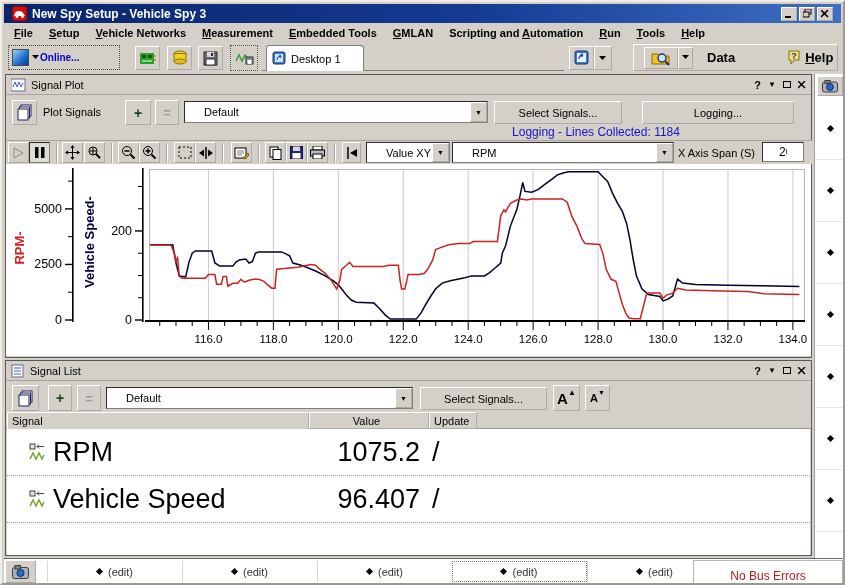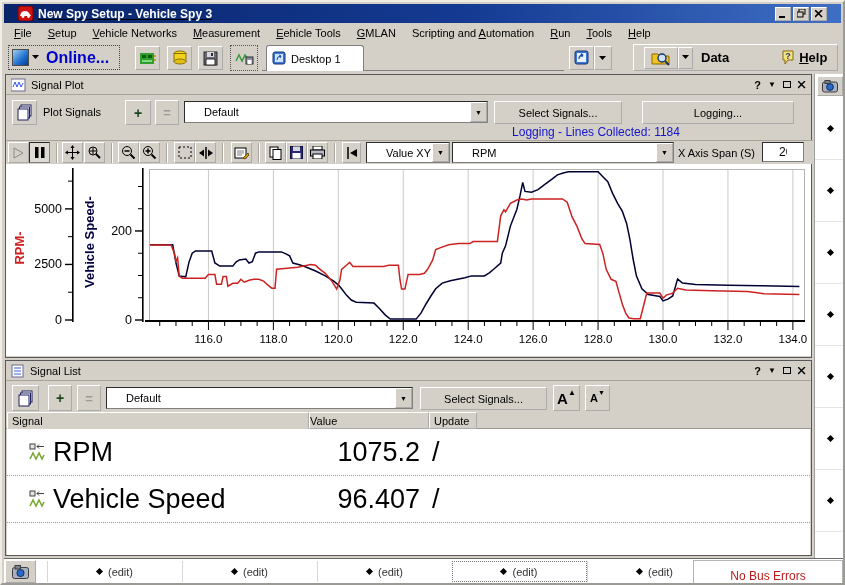--- a/index.html
+++ b/index.html
@@ -2,36 +2,36 @@
 <html><head>
 <meta charset="utf-8">
 <style>
   html,body{margin:0;padding:0;background:#777;}
   *{box-sizing:border-box;font-family:"Liberation Sans",sans-serif;}
   .window{position:relative;width:845px;height:585px;background:#d4d0c8;
     border:2px outset #f0ede6;overflow:hidden;}
   
   .titlebar{position:absolute;left:2px;top:2px;right:2px;height:19px;
     background:linear-gradient(90deg,#0a246a 0%,#143a92 55%,#3f6fc4 100%);
-    display:flex;align-items:center;padding:0 14px;text-decoration:underline;}
+    display:flex;align-items:center;padding:0 8px;}
   .title-text{color:#fff;font-weight:bold;font-size:12px;margin-left:4px;flex:1;white-space:nowrap;}
   .win-btns{display:flex;gap:2px;}
   .wbtn{width:16px;height:14px;background:#d4d0c8;border:1px outset #fff;
     display:flex;align-items:center;justify-content:center;}
   
   .menubar{position:absolute;left:2px;top:21px;right:2px;height:20px;background:#d4d0c8;
     display:flex;align-items:center;font-size:11px;padding-left:2px;}
-  .menu-item{padding:2px 8px;color:#000;cursor:default;}
+  .menu-item{padding:2px 8px;color:#000;cursor:default;font-weight:bold;}
   
   .toolbar{position:absolute;left:2px;top:41px;right:2px;height:30px;background:#d4d0c8;}
   .online-group{position:absolute;left:4px;top:2px;width:112px;height:25px;
     border:1px dotted #444;display:flex;align-items:center;padding:0 3px;}
   .online-sq{width:17px;height:17px;background:linear-gradient(135deg,#9fd0f0,#1c6ed0 60%,#0a3c8c);
     border:1px solid #4a4a4a;}
-  .online-label{color:#0000cc;font-weight:bold;font-size:16px;margin-left:6px;white-space:nowrap;}
+  .online-label{color:#0000cc;font-weight:bold;font-size:10px;white-space:nowrap;}
   .tb-btn{position:absolute;top:3px;width:25px;height:24px;background:#d4d0c8;border:1px outset #fff;
     display:flex;align-items:center;justify-content:center;}
   .tb-btn.dotted{border:1px dotted #555;}
   .tabstrip-line{position:absolute;left:258px;top:27px;width:302px;height:1px;background:#808080;}
   .desk-tab{position:absolute;left:262px;top:2px;width:98px;height:26px;background:#fff;
     border:1px solid #808080;border-bottom:none;border-top-left-radius:3px;border-top-right-radius:3px;
     display:flex;align-items:center;padding-left:5px;font-size:11px;gap:4px;}
   .right-group{position:absolute;right:3px;top:1px;width:205px;height:27px;background:#d4d0c8;
     border:1px outset #fff;display:flex;align-items:center;}
   .bold-label{font-weight:bold;font-size:13px;}
@@ -105,21 +105,21 @@
           </svg>
         </span>
     </span>
   </div>
 
   <div class="menubar" id="menubar">
       <span class="menu-item"><span></span><span style="text-decoration: underline;">F</span><span>ile</span></span>
       <span class="menu-item"><span></span><span style="text-decoration: underline;">S</span><span>etup</span></span>
       <span class="menu-item"><span></span><span style="text-decoration: underline;">V</span><span>ehicle Networks</span></span>
       <span class="menu-item"><span></span><span style="text-decoration: underline;">M</span><span>easurement</span></span>
-      <span class="menu-item"><span></span><span style="text-decoration: underline;">E</span><span>ehicle Tools</span></span>
+      <span class="menu-item"><span></span><span style="text-decoration: underline;">E</span><span>mbedded Tools</span></span>
       <span class="menu-item"><span></span><span style="text-decoration: underline;">G</span><span>MLAN</span></span>
       <span class="menu-item"><span>Scripting and </span><span style="text-decoration: underline;">A</span><span>utomation</span></span>
       <span class="menu-item"><span></span><span style="text-decoration: underline;">R</span><span>un</span></span>
       <span class="menu-item"><span></span><span style="text-decoration: underline;">T</span><span>ools</span></span>
       <span class="menu-item"><span></span><span style="text-decoration: underline;">H</span><span>elp</span></span>
     </div>
 
   <div class="toolbar">
     <div class="online-group">
       <span class="online-sq"></span>
@@ -187,21 +187,21 @@
             <path d="M1,4 L7,4 L9,6 L18,6 L18,14 L1,14 Z" fill="#f0c420" stroke="#8a6a08"></path>
             <circle cx="11" cy="8" r="4" fill="#cfe2ff" stroke="#16346e" stroke-width="1.4"></circle>
             <line x1="14" y1="11" x2="18" y2="15" stroke="#16346e" stroke-width="2"></line>
           </svg>
       </div>
       <div class="btn" style="position:static;width:15px;height:22px">
         <svg width="8" height="5">
             <polygon points="0,0 7,0 3.5,4" fill="#000"></polygon>
           </svg>
       </div>
-      <span class="bold-label" style="margin-left:8px">Data</span>
+      <span class="bold-label" style="margin-left:14px">Data</span>
       <svg width="14" height="15" style="margin-left:52px">
           <path d="M2,1 h10 v9 h-5 l-3,4 v-4 h-2 Z" fill="#f6e27a" stroke="#8a6a08"></path>
           <text x="7" y="9" text-anchor="middle" font-size="9" font-weight="bold" fill="#16348c">?</text>
         </svg>
       <span class="bold-label" style="margin-left:4px"><u>H</u><span></span><span id="help-rest">elp</span></span>
     </div>
   </div>
 
   <div class="panel" style="left:3px;top:72px;width:807px;height:284px">
     <div class="panel-title">
@@ -479,21 +479,21 @@
       </div>
     <div class="btn" style="left:579px;top:24px;width:25px;height:26px">
         <span style="font-size:11px;font-weight:bold">A</span>
         <span style="font-size:7px;position:relative;top:-6px">▼</span>
       </div>
 
     <div id="col-headers" style="position:absolute;left:0;top:51px;width:805px;height:17px;background:#d4d0c8;border-bottom:1px solid #9a968e">
       <div class="btn" style="left:1px;top:0;width:302px;height:18px;justify-content:flex-start;padding-left:4px">
           <span>Signal</span>
         </div>
-      <div class="btn" style="left:303px;top:0;width:120px;height:17px;justify-content:flex-start;padding-right:5px">
+      <div class="btn" style="left:303px;top:0;width:120px;height:17px;justify-content:center;padding-right:5px">
           <span>Value</span>
         </div>
       <div class="btn" style="left:423px;top:0;width:48px;height:17px;justify-content:flex-start;padding-left:4px">
           <span>Update</span>
         </div>
     </div>
 
     <div id="signal-rows" style="position:absolute;left:1px;top:68px;width:803px;height:126px;background:#fff;overflow:hidden">
         <div class="sigrow">
           <svg width="20" height="21" style="position: absolute; left: 22px;">

